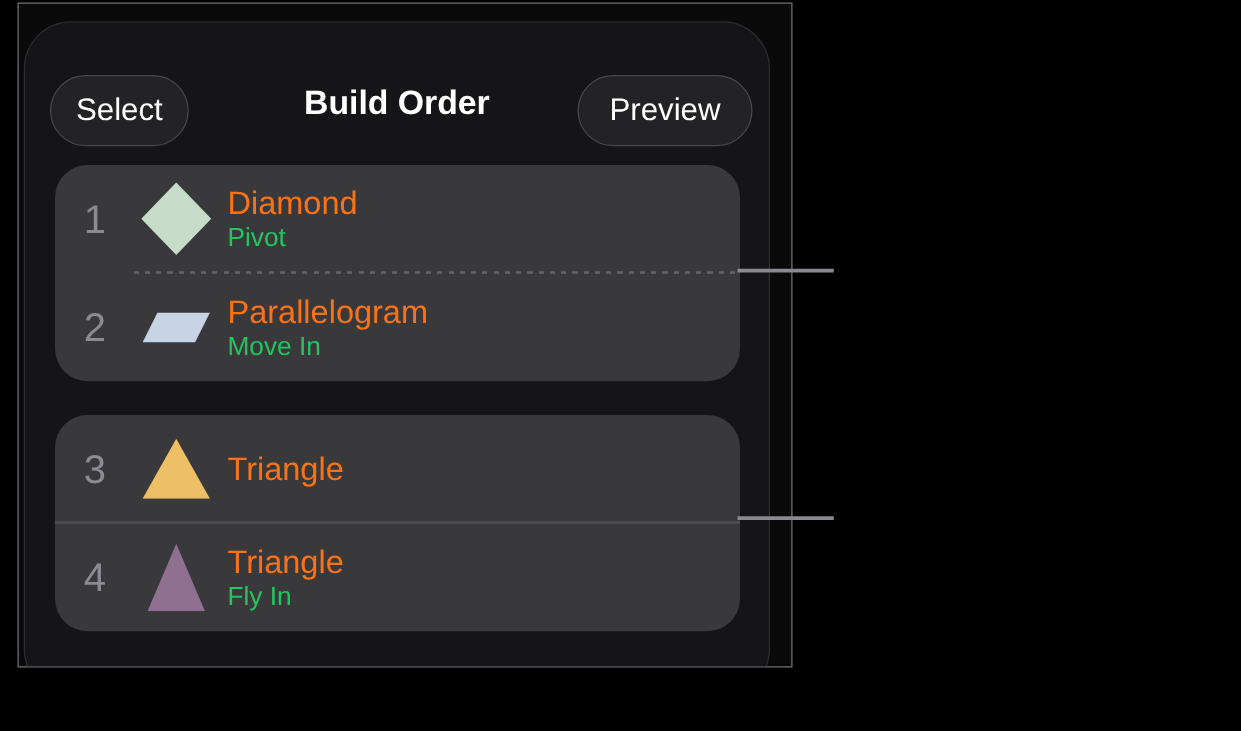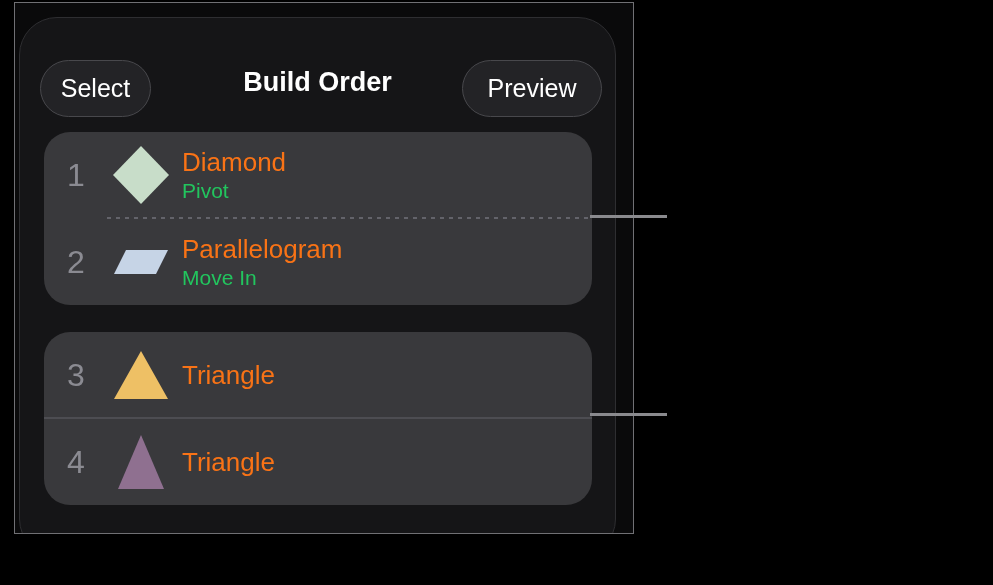--- a/index.html
+++ b/index.html
@@ -156,20 +156,21 @@
 
       <div class="row row-bottom">
         <div class="num">4</div>
         <div class="icon-cell">
           <svg width="46" height="54" viewBox="0 0 46 54">
             <polygon points="23,0 46,54 0,54" fill="#8f7090"></polygon>
           </svg>
         </div>
         <div class="labels">
           <div class="b-title">Triangle</div>
+          <div class="b-effect">Fly In</div>
         </div>
       </div>
     </div>
 
   </div>
 </div>
 
 <div class="callout callout-1"></div>
 <div class="callout callout-2"></div>
 

